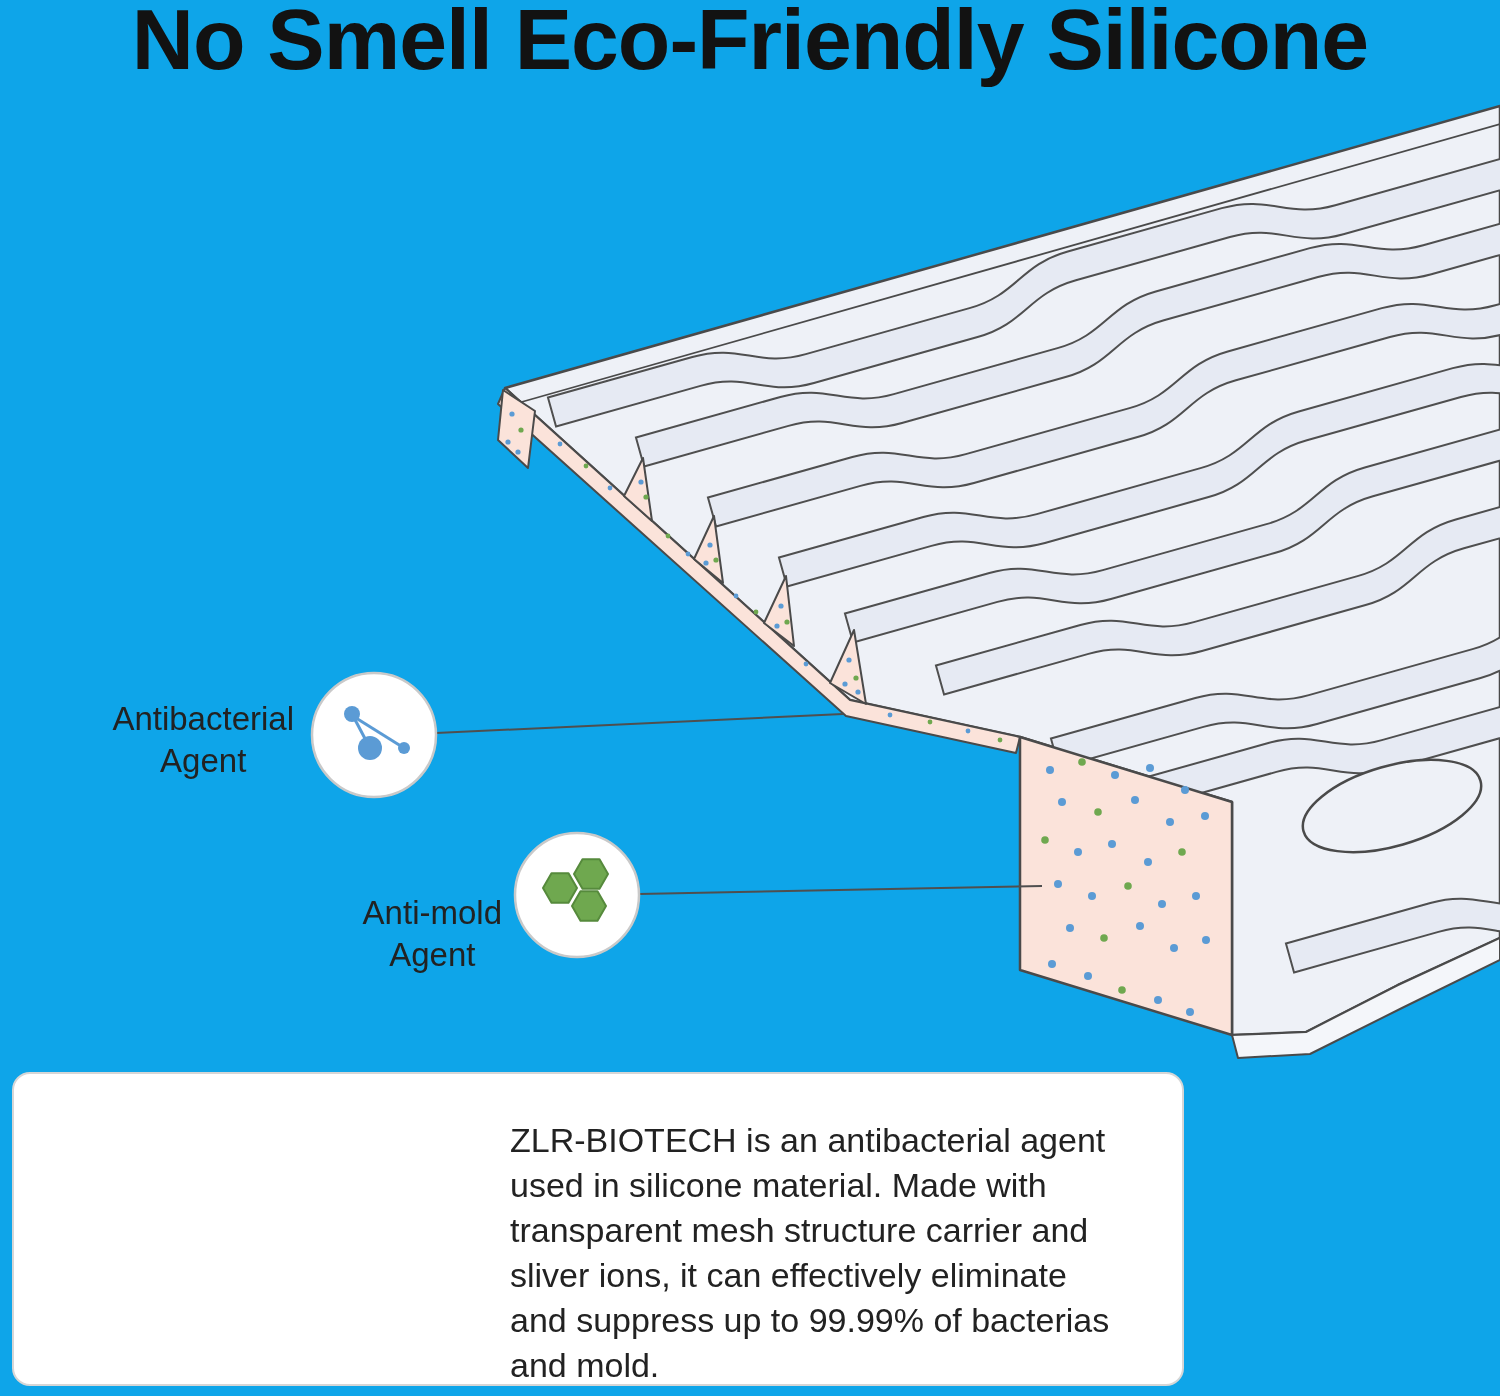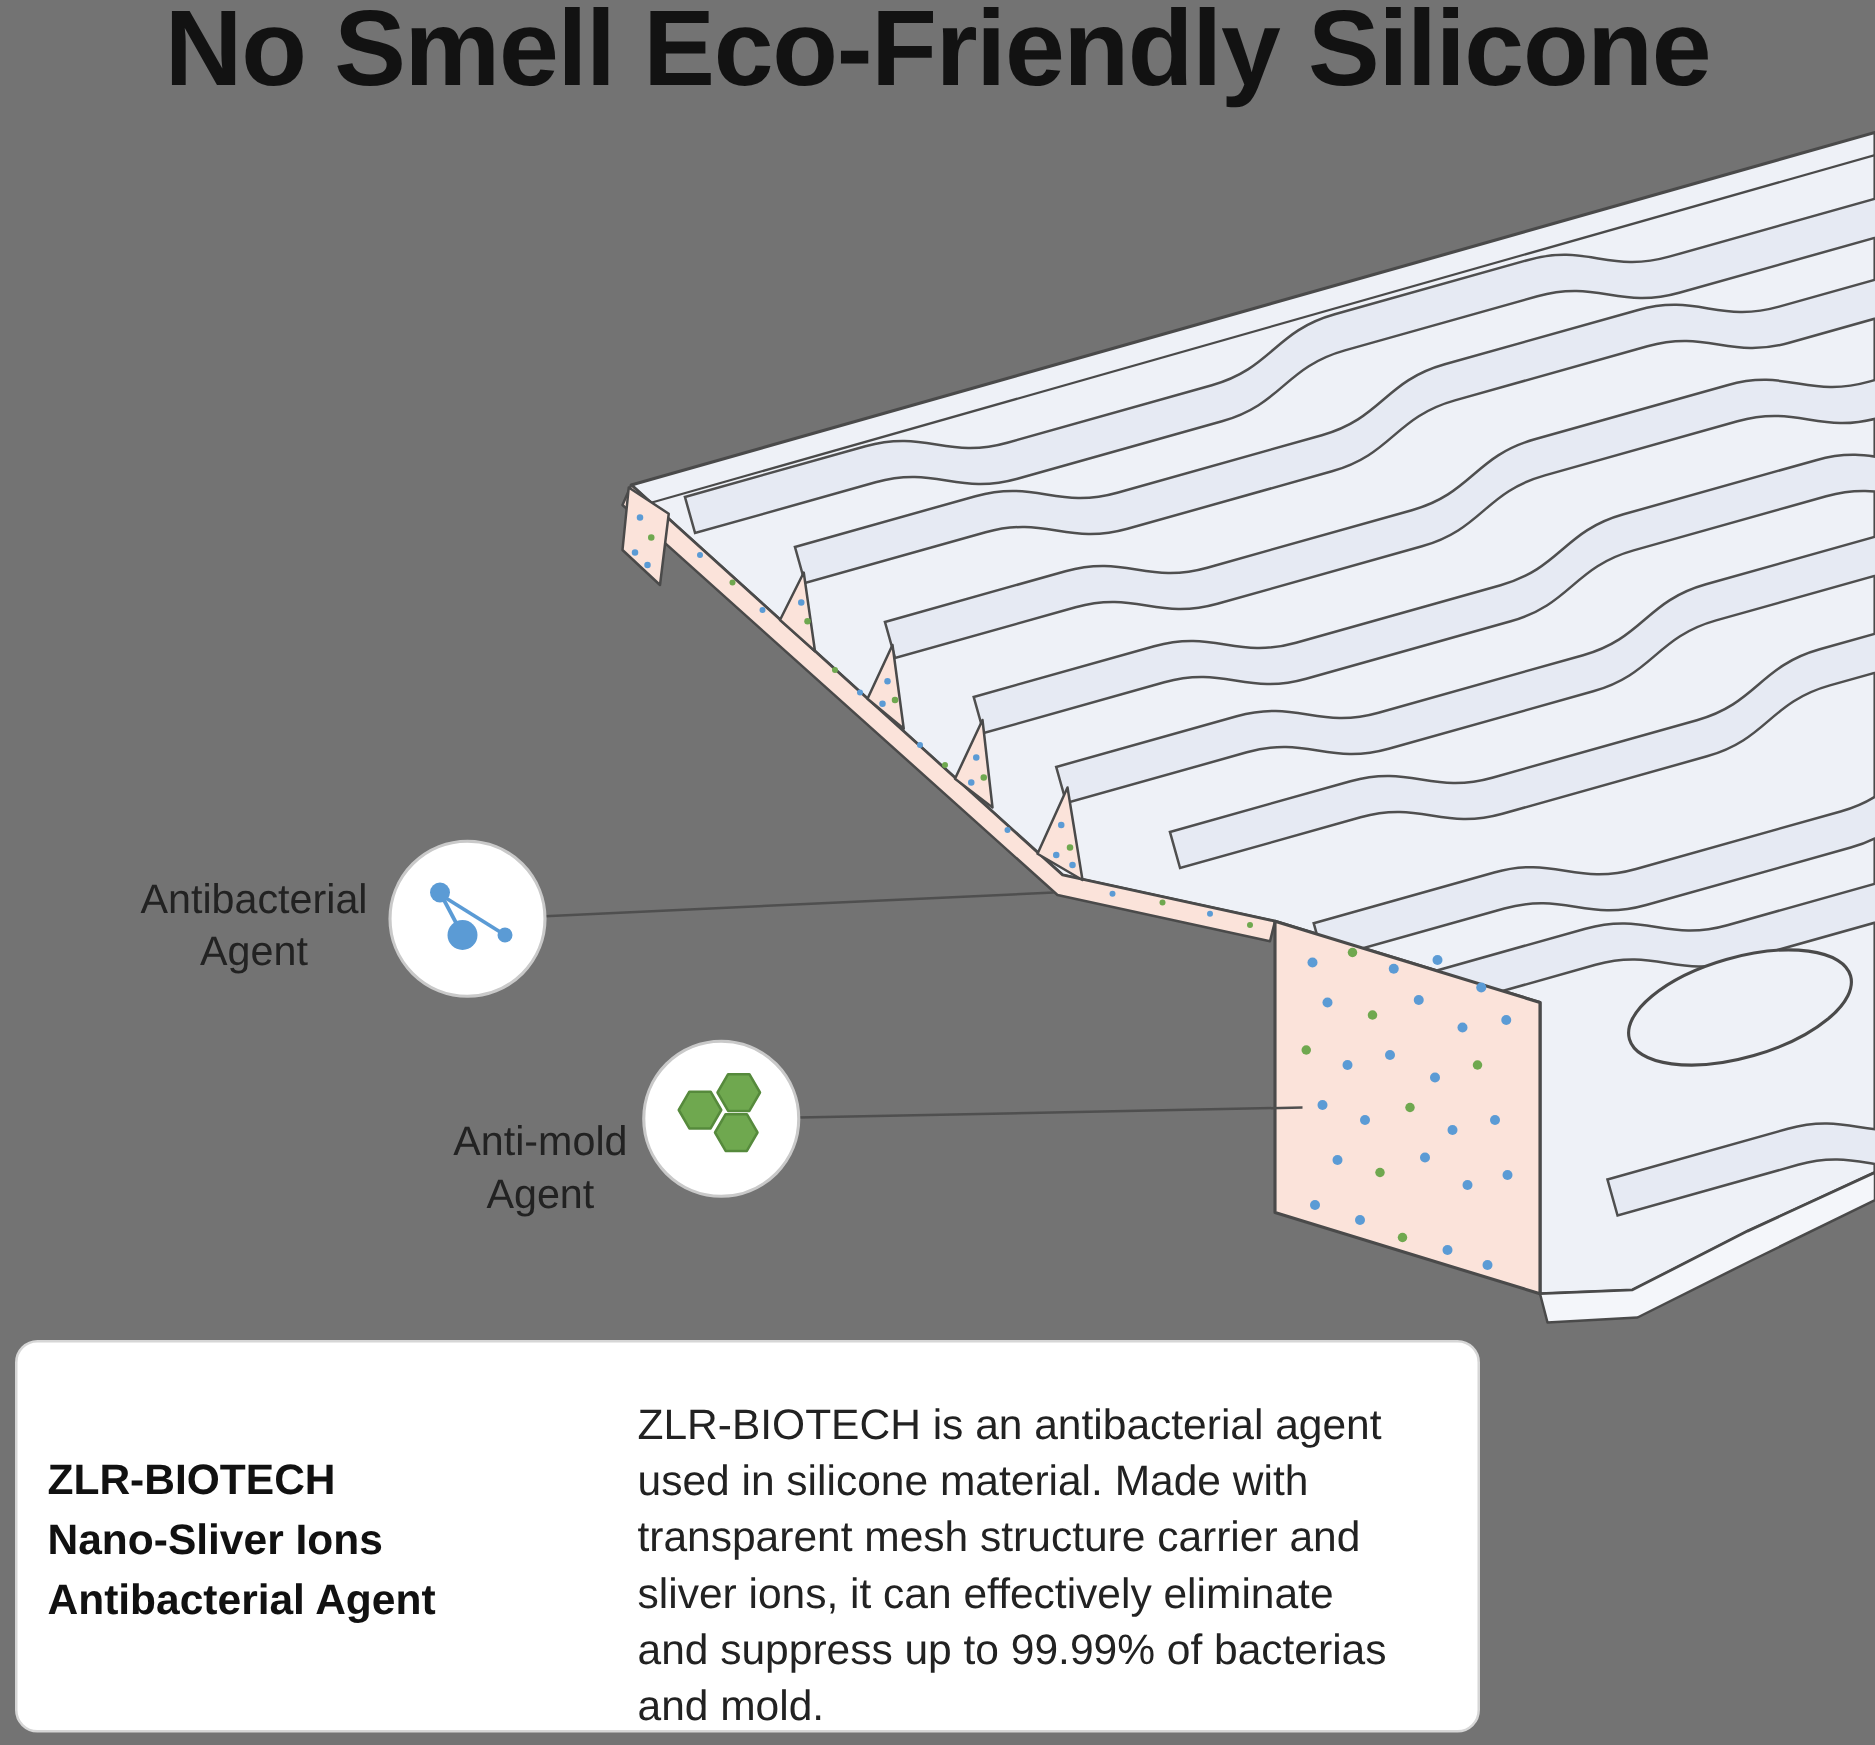--- a/index.html
+++ b/index.html
@@ -1,17 +1,17 @@
 <!DOCTYPE html>
 <html><head>
 <meta charset="utf-8">
 <style>
   html,body{margin:0;padding:0;background:#ffffff;}
   body{font-family:"Liberation Sans", sans-serif; color:#1a1a1a;}
-  .page{position:relative;width:1500px;height:1396px;background:#737373;overflow:hidden;}
+  .page{position:relative;width:1500px;height:1396px;background:#0ea5e9;overflow:hidden;}
   .title{position:absolute;top:-6px;left:0;right:0;text-align:center;
          font-size:86px;font-weight:bold;letter-spacing:-1px;color:#121212;line-height:1.05;margin:0;}
   .illustration{position:absolute;top:0;left:0;}
   .callout-label{position:absolute;text-align:center;font-size:33px;line-height:42px;color:#222;}
   .callout-label .l1,.callout-label .l2{display:block;}
   .label-antibacterial{right:1206px;top:698px;}
   .label-antimold{right:998px;top:892px;}
   .info-box{position:absolute;left:12px;top:1072px;width:1172px;height:314px;
             border:2px solid #d6d6d6;border-radius:18px;background:#ffffff;box-sizing:border-box;}
   .info-heading{position:absolute;left:24px;top:86px;font-size:34px;font-weight:bold;line-height:48px;color:#111;}
@@ -155,21 +155,16 @@
   <div class="callout-label label-antibacterial">
     <span class="l1">Antibacterial</span>
     <span class="l2">Agent</span>
   </div>
   <div class="callout-label label-antimold">
     <span class="l1">Anti-mold</span>
     <span class="l2">Agent</span>
   </div>
 
   <div class="info-box">
-    <div class="info-heading">
-      <div>ZLR-BIOTECH</div>
-      <div>Nano-Sliver Ions</div>
-      <div>Antibacterial Agent</div>
-    </div>
     <div class="info-body">ZLR-BIOTECH is an antibacterial agent used in silicone material. Made with transparent mesh structure carrier and sliver ions, it can effectively eliminate and suppress up to 99.99% of bacterias and mold.</div>
   </div>
 
 </div>
 
 </body></html>

